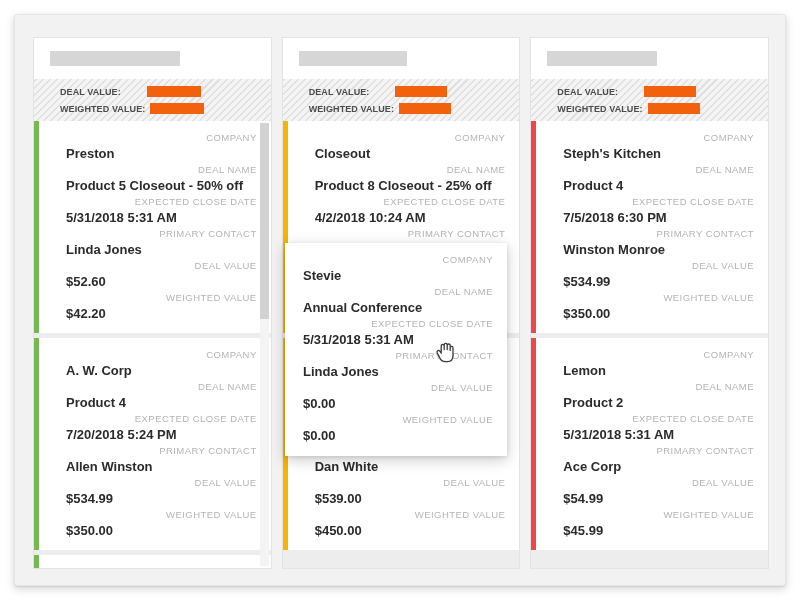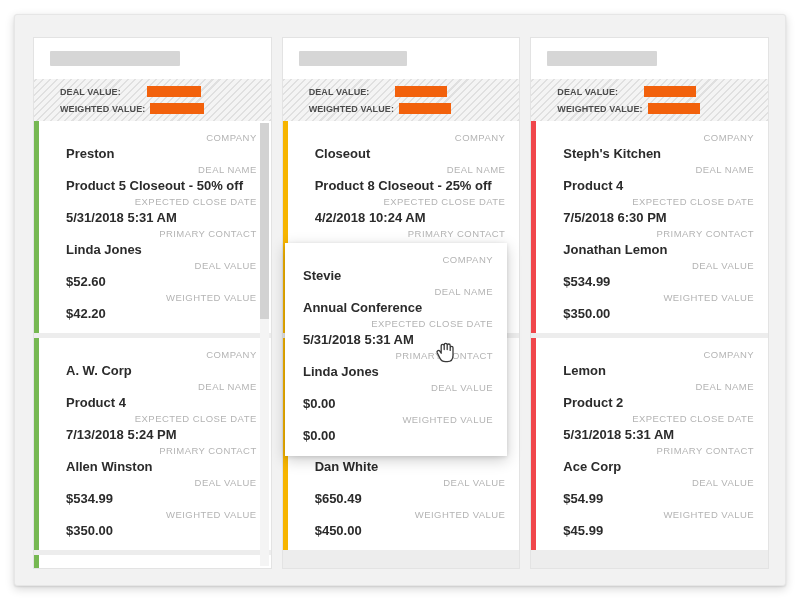--- a/index.html
+++ b/index.html
@@ -250,21 +250,21 @@
           </div>
 
           <div class="card">
             <div class="accent green"></div>
             <div class="card-fields">
               <div class="fld-label">COMPANY</div>
               <div class="fld-value">A. W. Corp</div>
               <div class="fld-label">DEAL NAME</div>
               <div class="fld-value">Product 4</div>
               <div class="fld-label">EXPECTED CLOSE DATE</div>
-              <div class="fld-value">7/13/2018 5:24 PM</div>
+              <div class="fld-value">7/20/2018 5:24 PM</div>
               <div class="fld-label">PRIMARY CONTACT</div>
               <div class="fld-value">Allen Winston</div>
               <div class="fld-label">DEAL VALUE</div>
               <div class="fld-value">$534.99</div>
               <div class="fld-label">WEIGHTED VALUE</div>
               <div class="fld-value">$350.00</div>
             </div>
           </div>
 
           <div class="card">
@@ -321,21 +321,21 @@
             <div class="card-fields">
               <div class="fld-label">COMPANY</div>
               <div class="fld-value">&nbsp;</div>
               <div class="fld-label">DEAL NAME</div>
               <div class="fld-value">&nbsp;</div>
               <div class="fld-label">EXPECTED CLOSE DATE</div>
               <div class="fld-value">&nbsp;</div>
               <div class="fld-label">PRIMARY CONTACT</div>
               <div class="fld-value">Dan White</div>
               <div class="fld-label">DEAL VALUE</div>
-              <div class="fld-value">$650.49</div>
+              <div class="fld-value">$539.00</div>
               <div class="fld-label">WEIGHTED VALUE</div>
               <div class="fld-value">$450.00</div>
             </div>
           </div>
 
         </div>
       </div>
     </div>
 
     <div class="column col3">
@@ -358,21 +358,21 @@
           <div class="card first">
             <div class="accent red"></div>
             <div class="card-fields">
               <div class="fld-label">COMPANY</div>
               <div class="fld-value">Steph's Kitchen</div>
               <div class="fld-label">DEAL NAME</div>
               <div class="fld-value">Product 4</div>
               <div class="fld-label">EXPECTED CLOSE DATE</div>
               <div class="fld-value">7/5/2018 6:30 PM</div>
               <div class="fld-label">PRIMARY CONTACT</div>
-              <div class="fld-value">Jonathan Lemon</div>
+              <div class="fld-value">Winston Monroe</div>
               <div class="fld-label">DEAL VALUE</div>
               <div class="fld-value">$534.99</div>
               <div class="fld-label">WEIGHTED VALUE</div>
               <div class="fld-value">$350.00</div>
             </div>
           </div>
 
           <div class="card">
             <div class="accent red"></div>
             <div class="card-fields">

